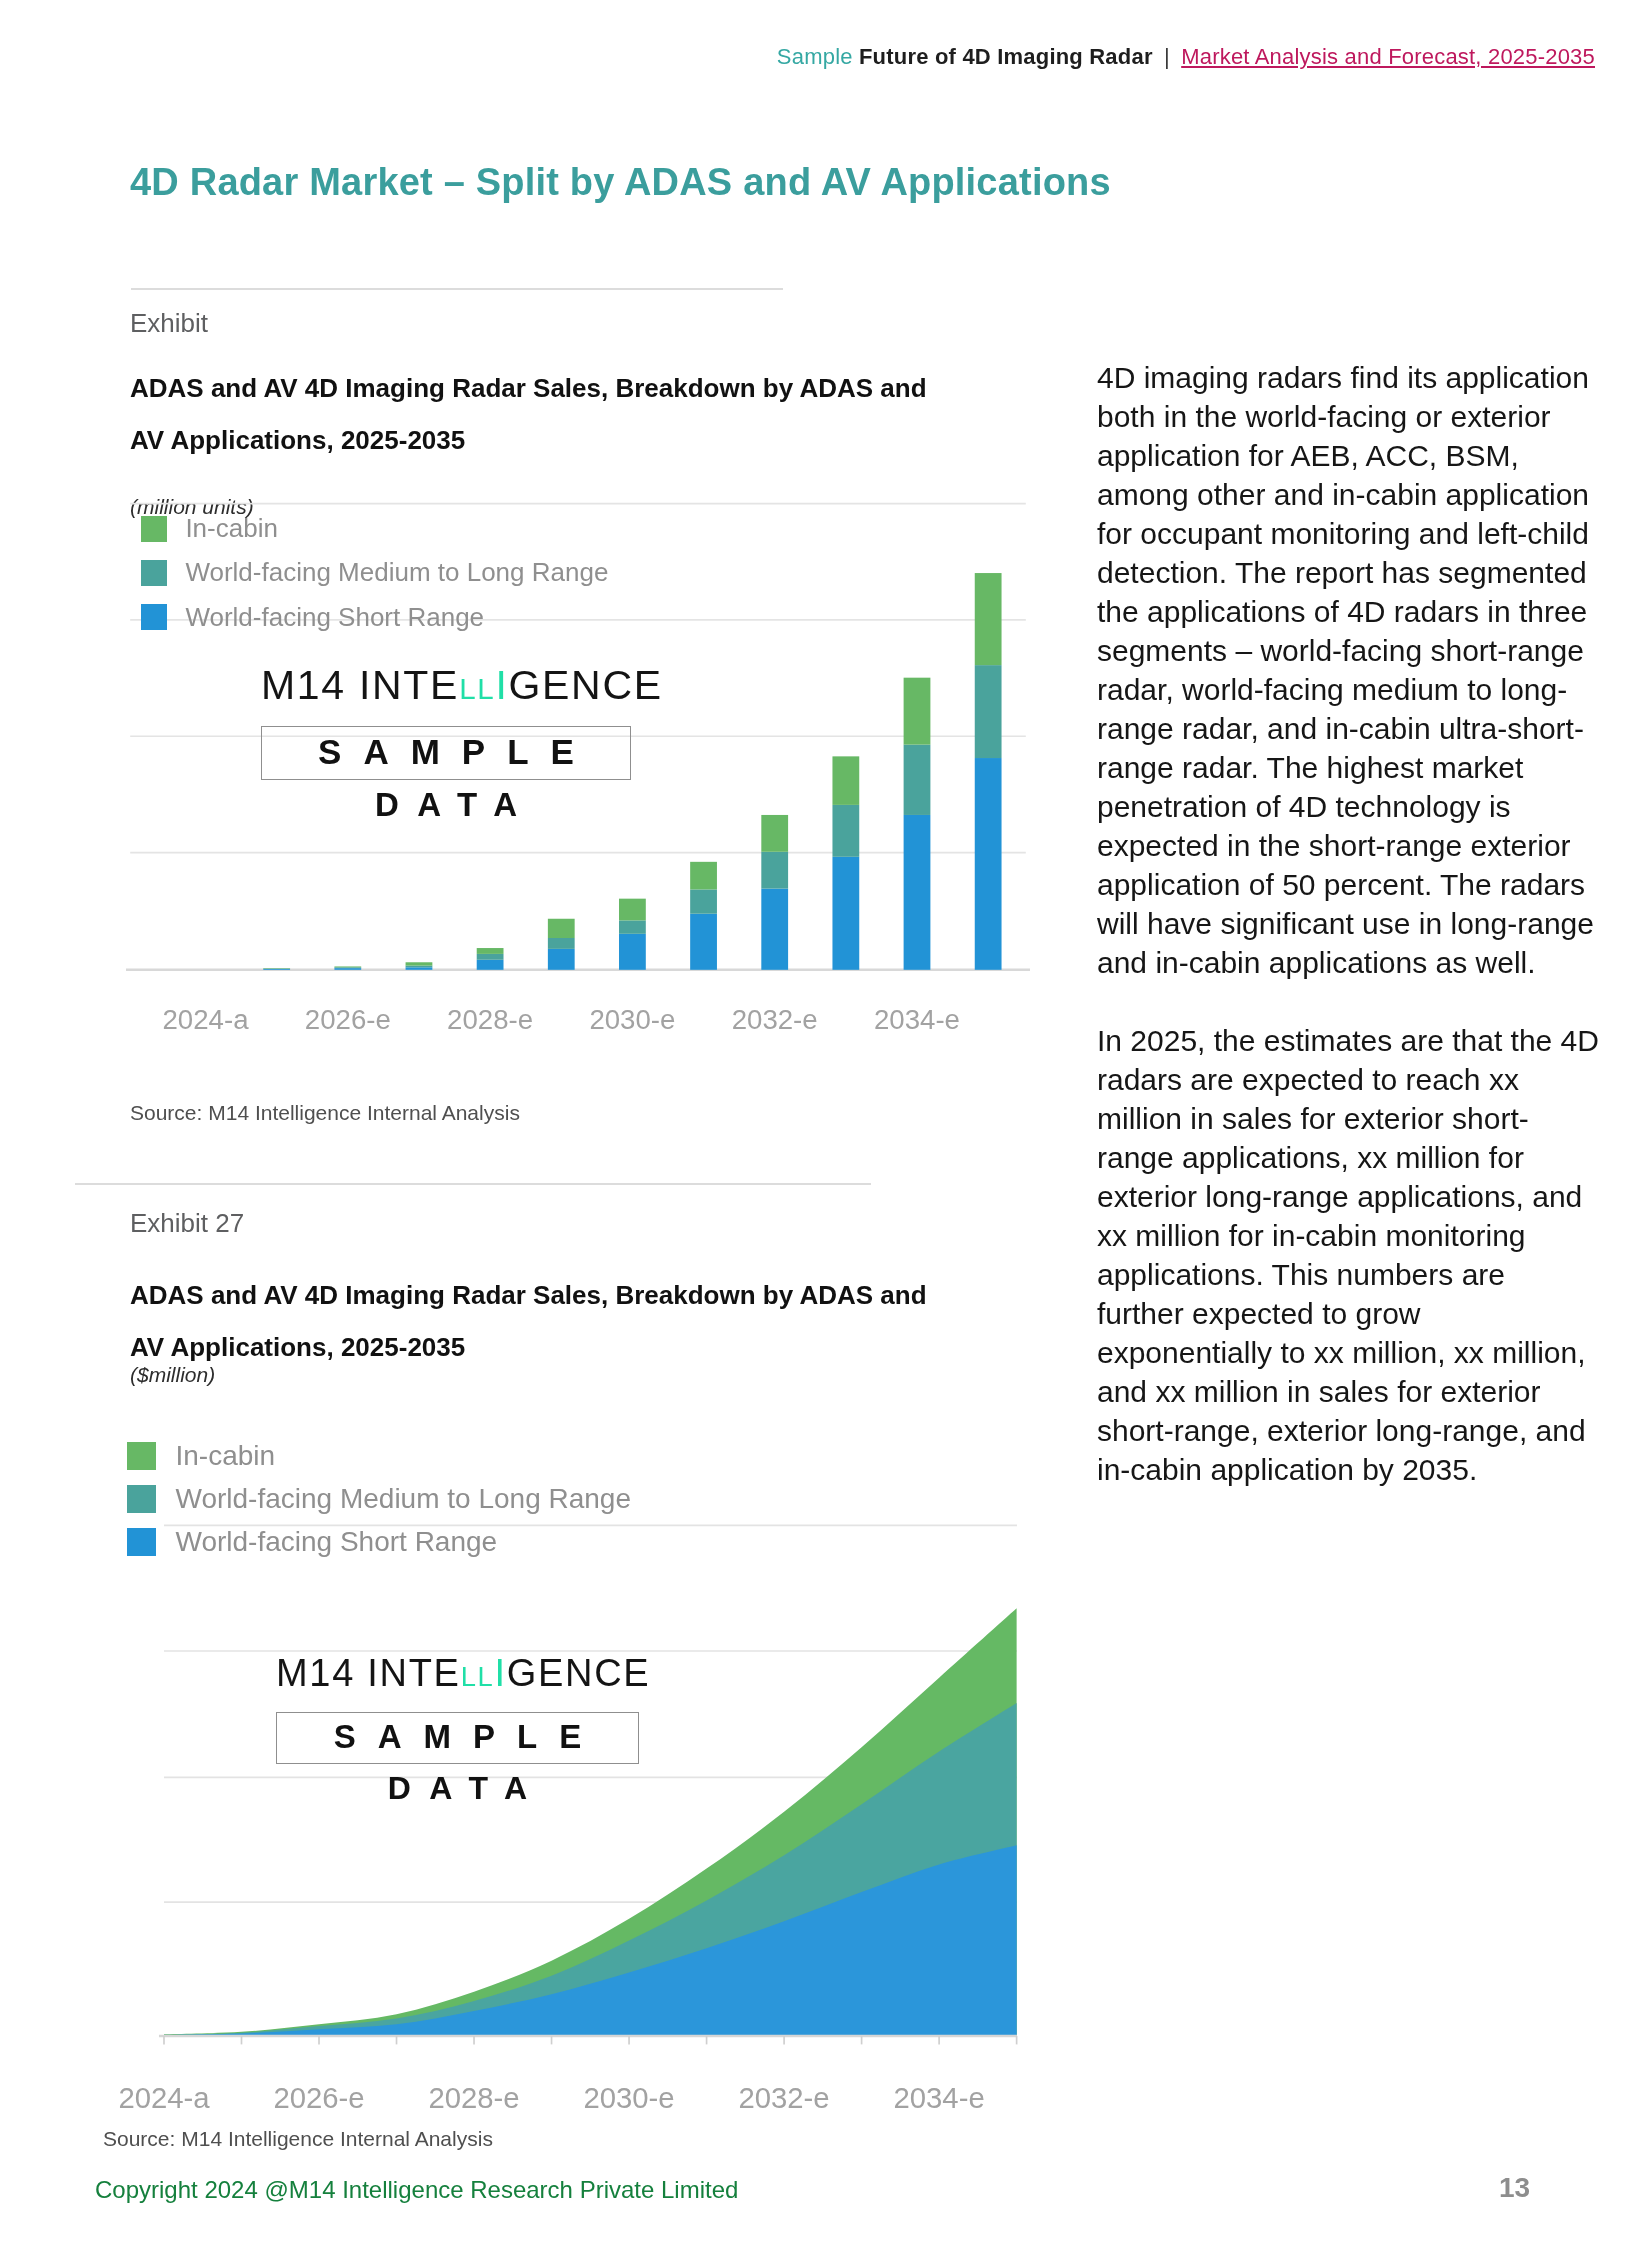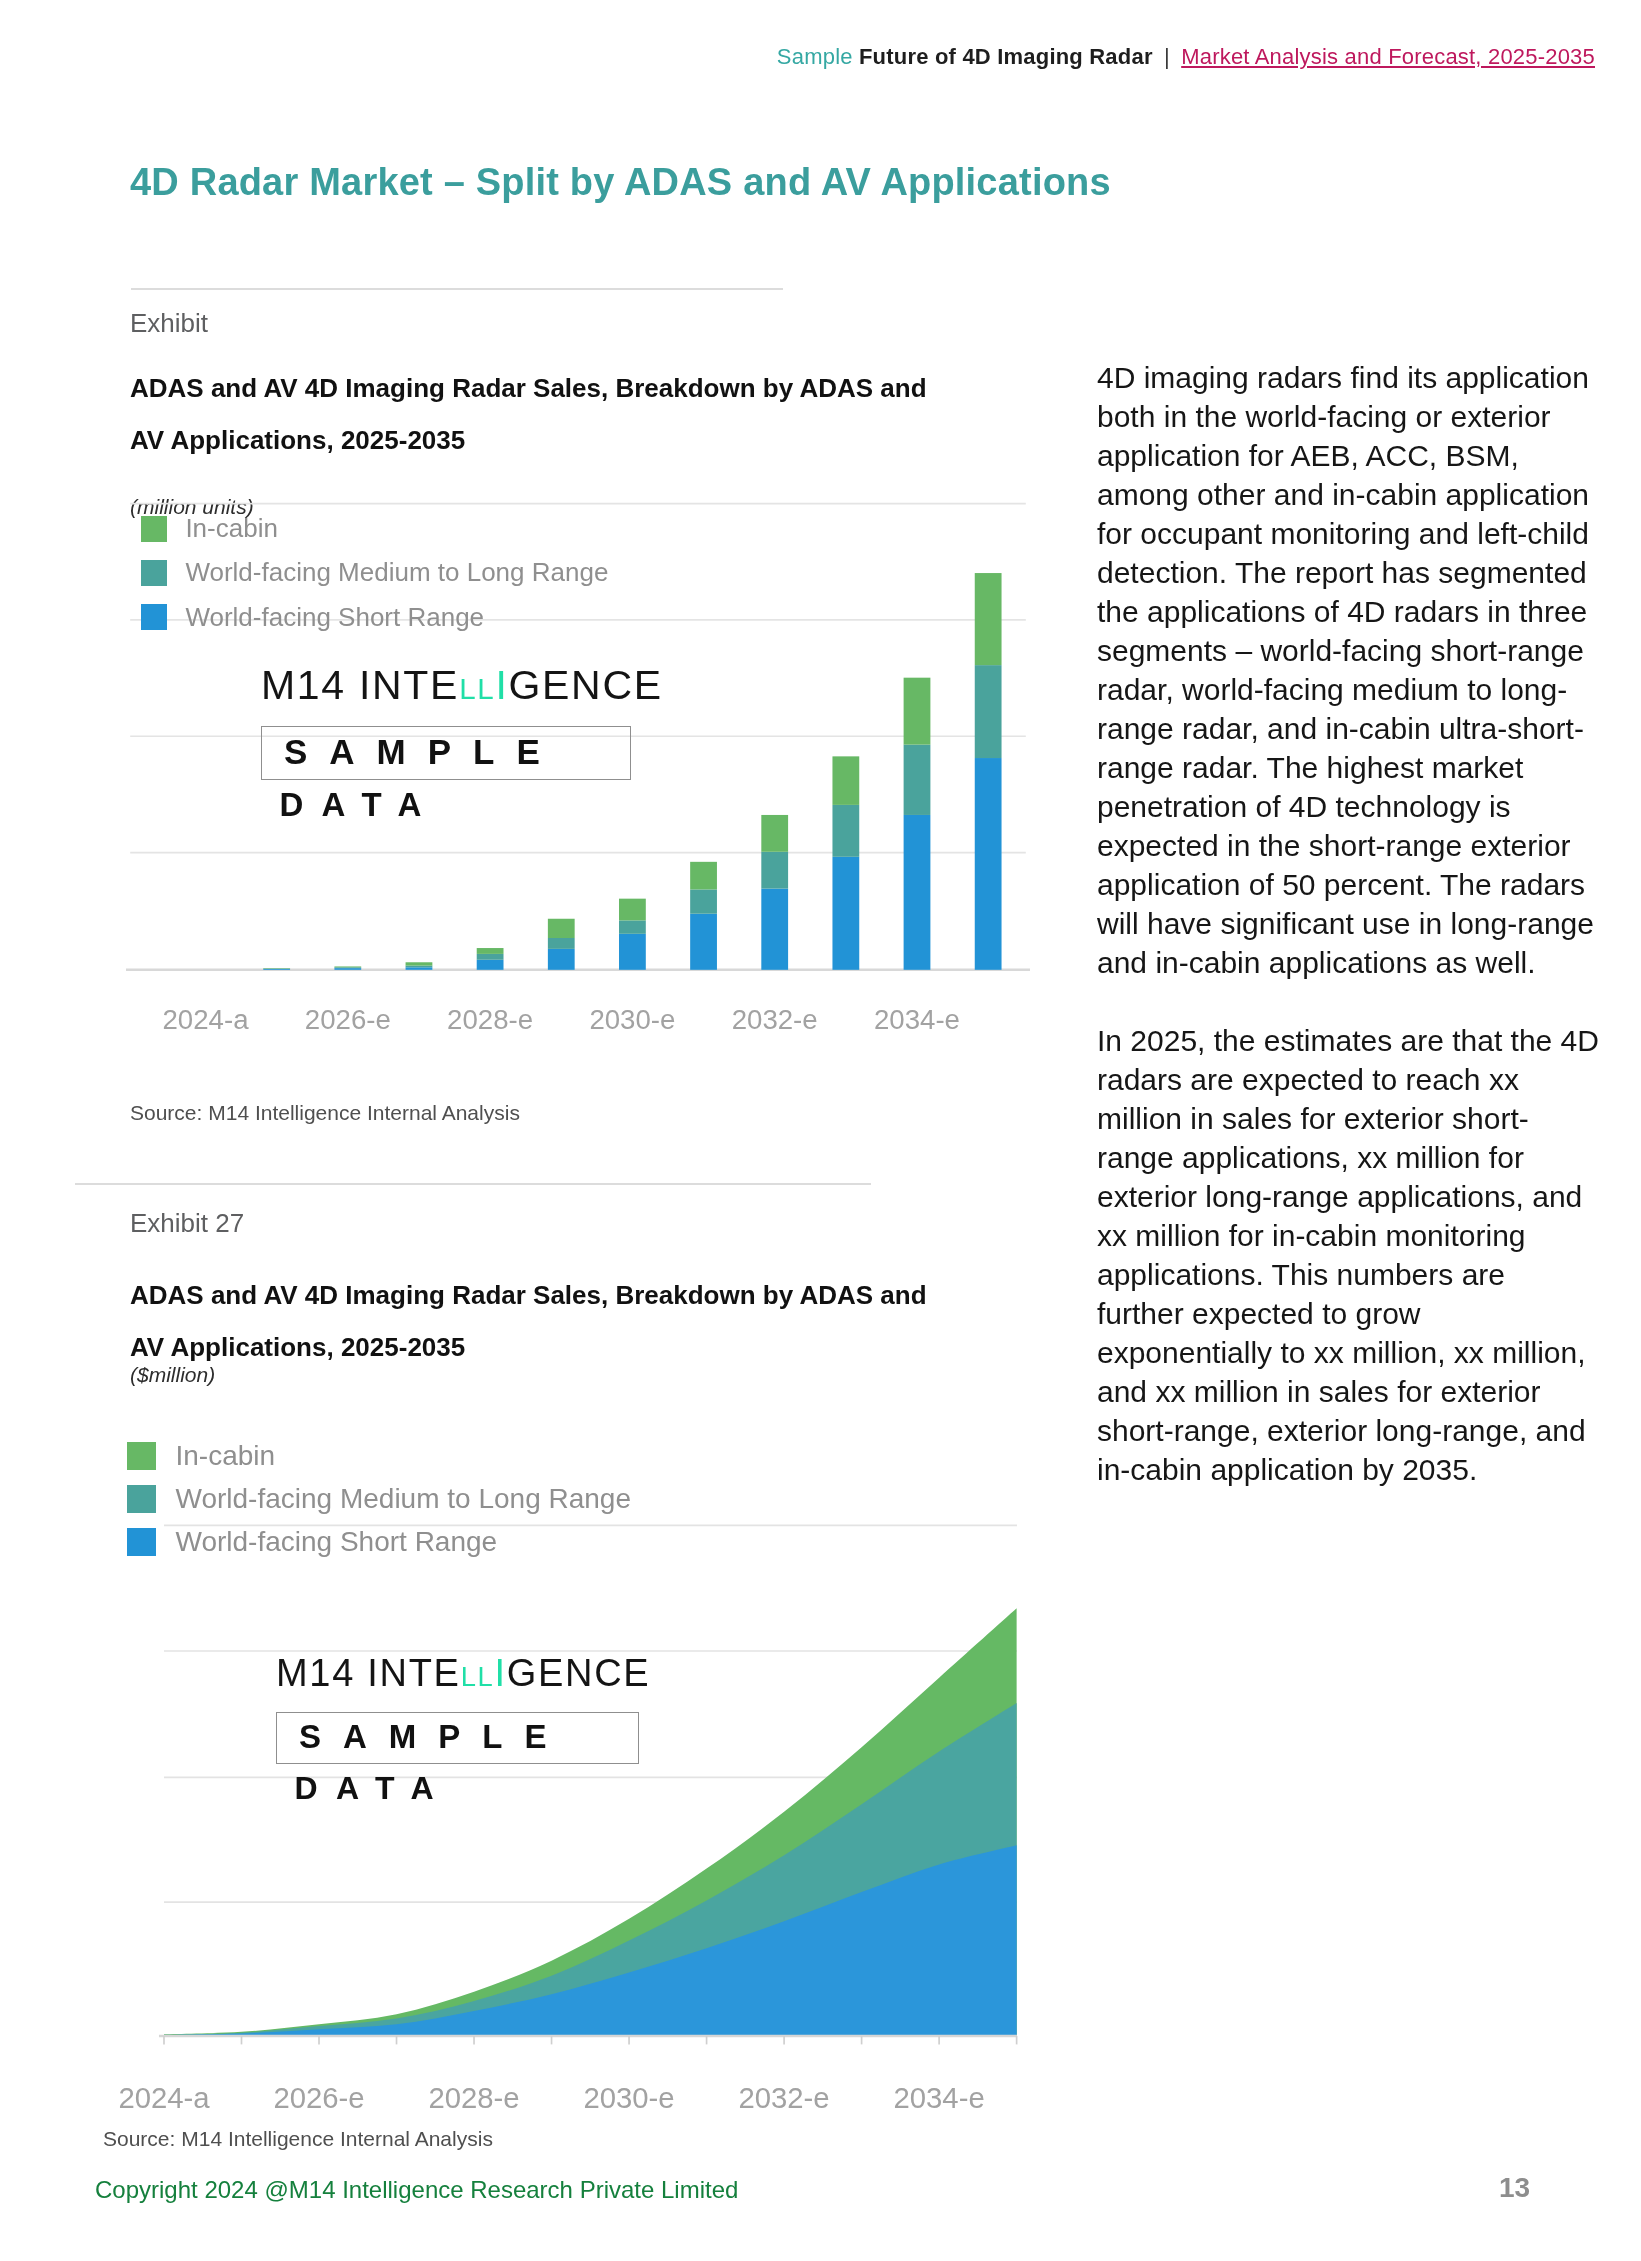--- a/index.html
+++ b/index.html
@@ -40,21 +40,21 @@
   .lg1{left:141px;top:513px;}
   .lg1 .legend-row{margin-bottom:13.4px;}
   .lg1 .swatch{width:26px;height:26px;margin-right:18.4px;}
   .lg1 .legend-label{font-size:26px;color:#8f8f8f;}
   .lg2{left:127px;top:1440px;}
   .lg2 .legend-row{margin-bottom:11px;}
   .lg2 .swatch{width:28.5px;height:28.5px;margin-right:20px;}
   .lg2 .legend-label{font-size:28px;color:#8f8f8f;}
 
   
-  .watermark{text-align:left;}
+  .watermark{text-align:center;}
   .wm-logo{font-size:41px;color:#141414;letter-spacing:1.7px;white-space:nowrap;}
   .wm-logo .mint{color:#20dfa7;}
   .wm-logo .mint-small{color:#20dfa7;font-size:.72em;}
   .wm-box{border:1.7px solid #8f8f8f;margin-top:17px;padding:5px 0 6.7px 0;
           font-size:35px;font-weight:bold;color:#111;letter-spacing:22px;text-indent:22px;}
   .wm-data{margin-top:6.7px;font-size:33px;font-weight:bold;color:#111;letter-spacing:18.4px;text-indent:18.4px;}
   .wm1{left:261px;top:662px;width:370px;}
   .wm2{left:276px;top:1652px;width:363px;}
   .wm2 .wm-logo{font-size:38px;}
   .wm2 .wm-box{font-size:33px;}

